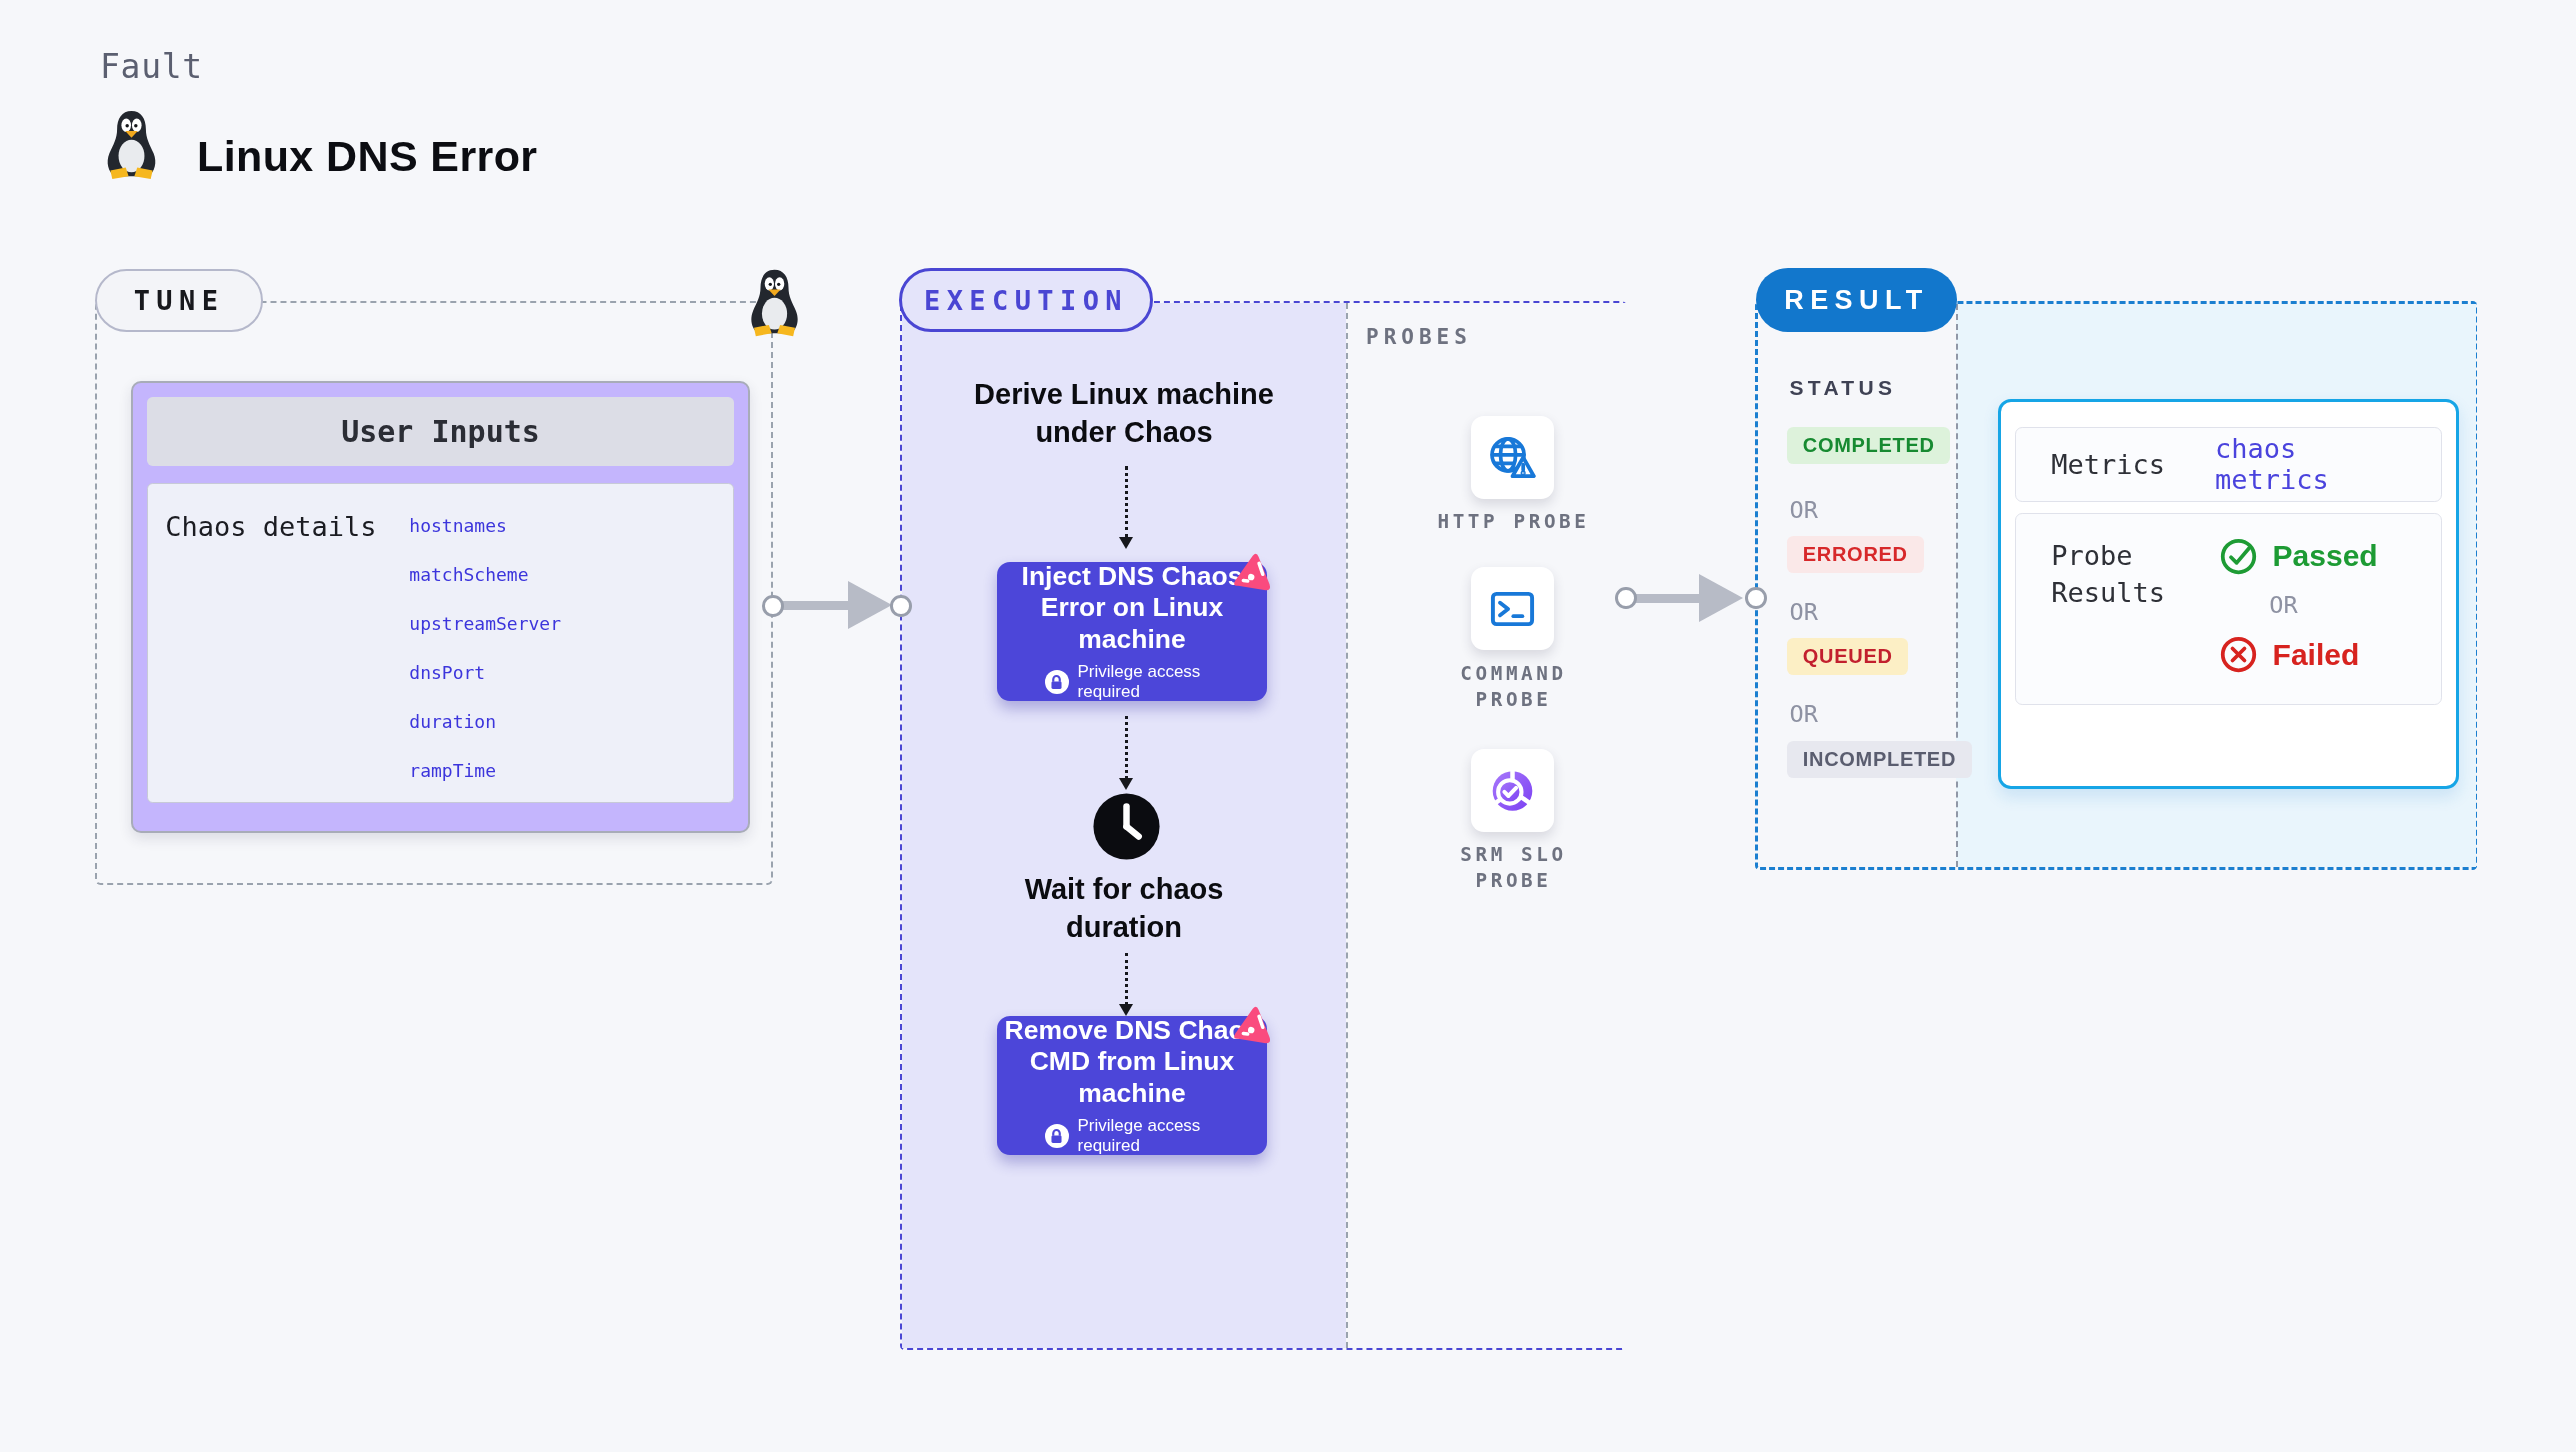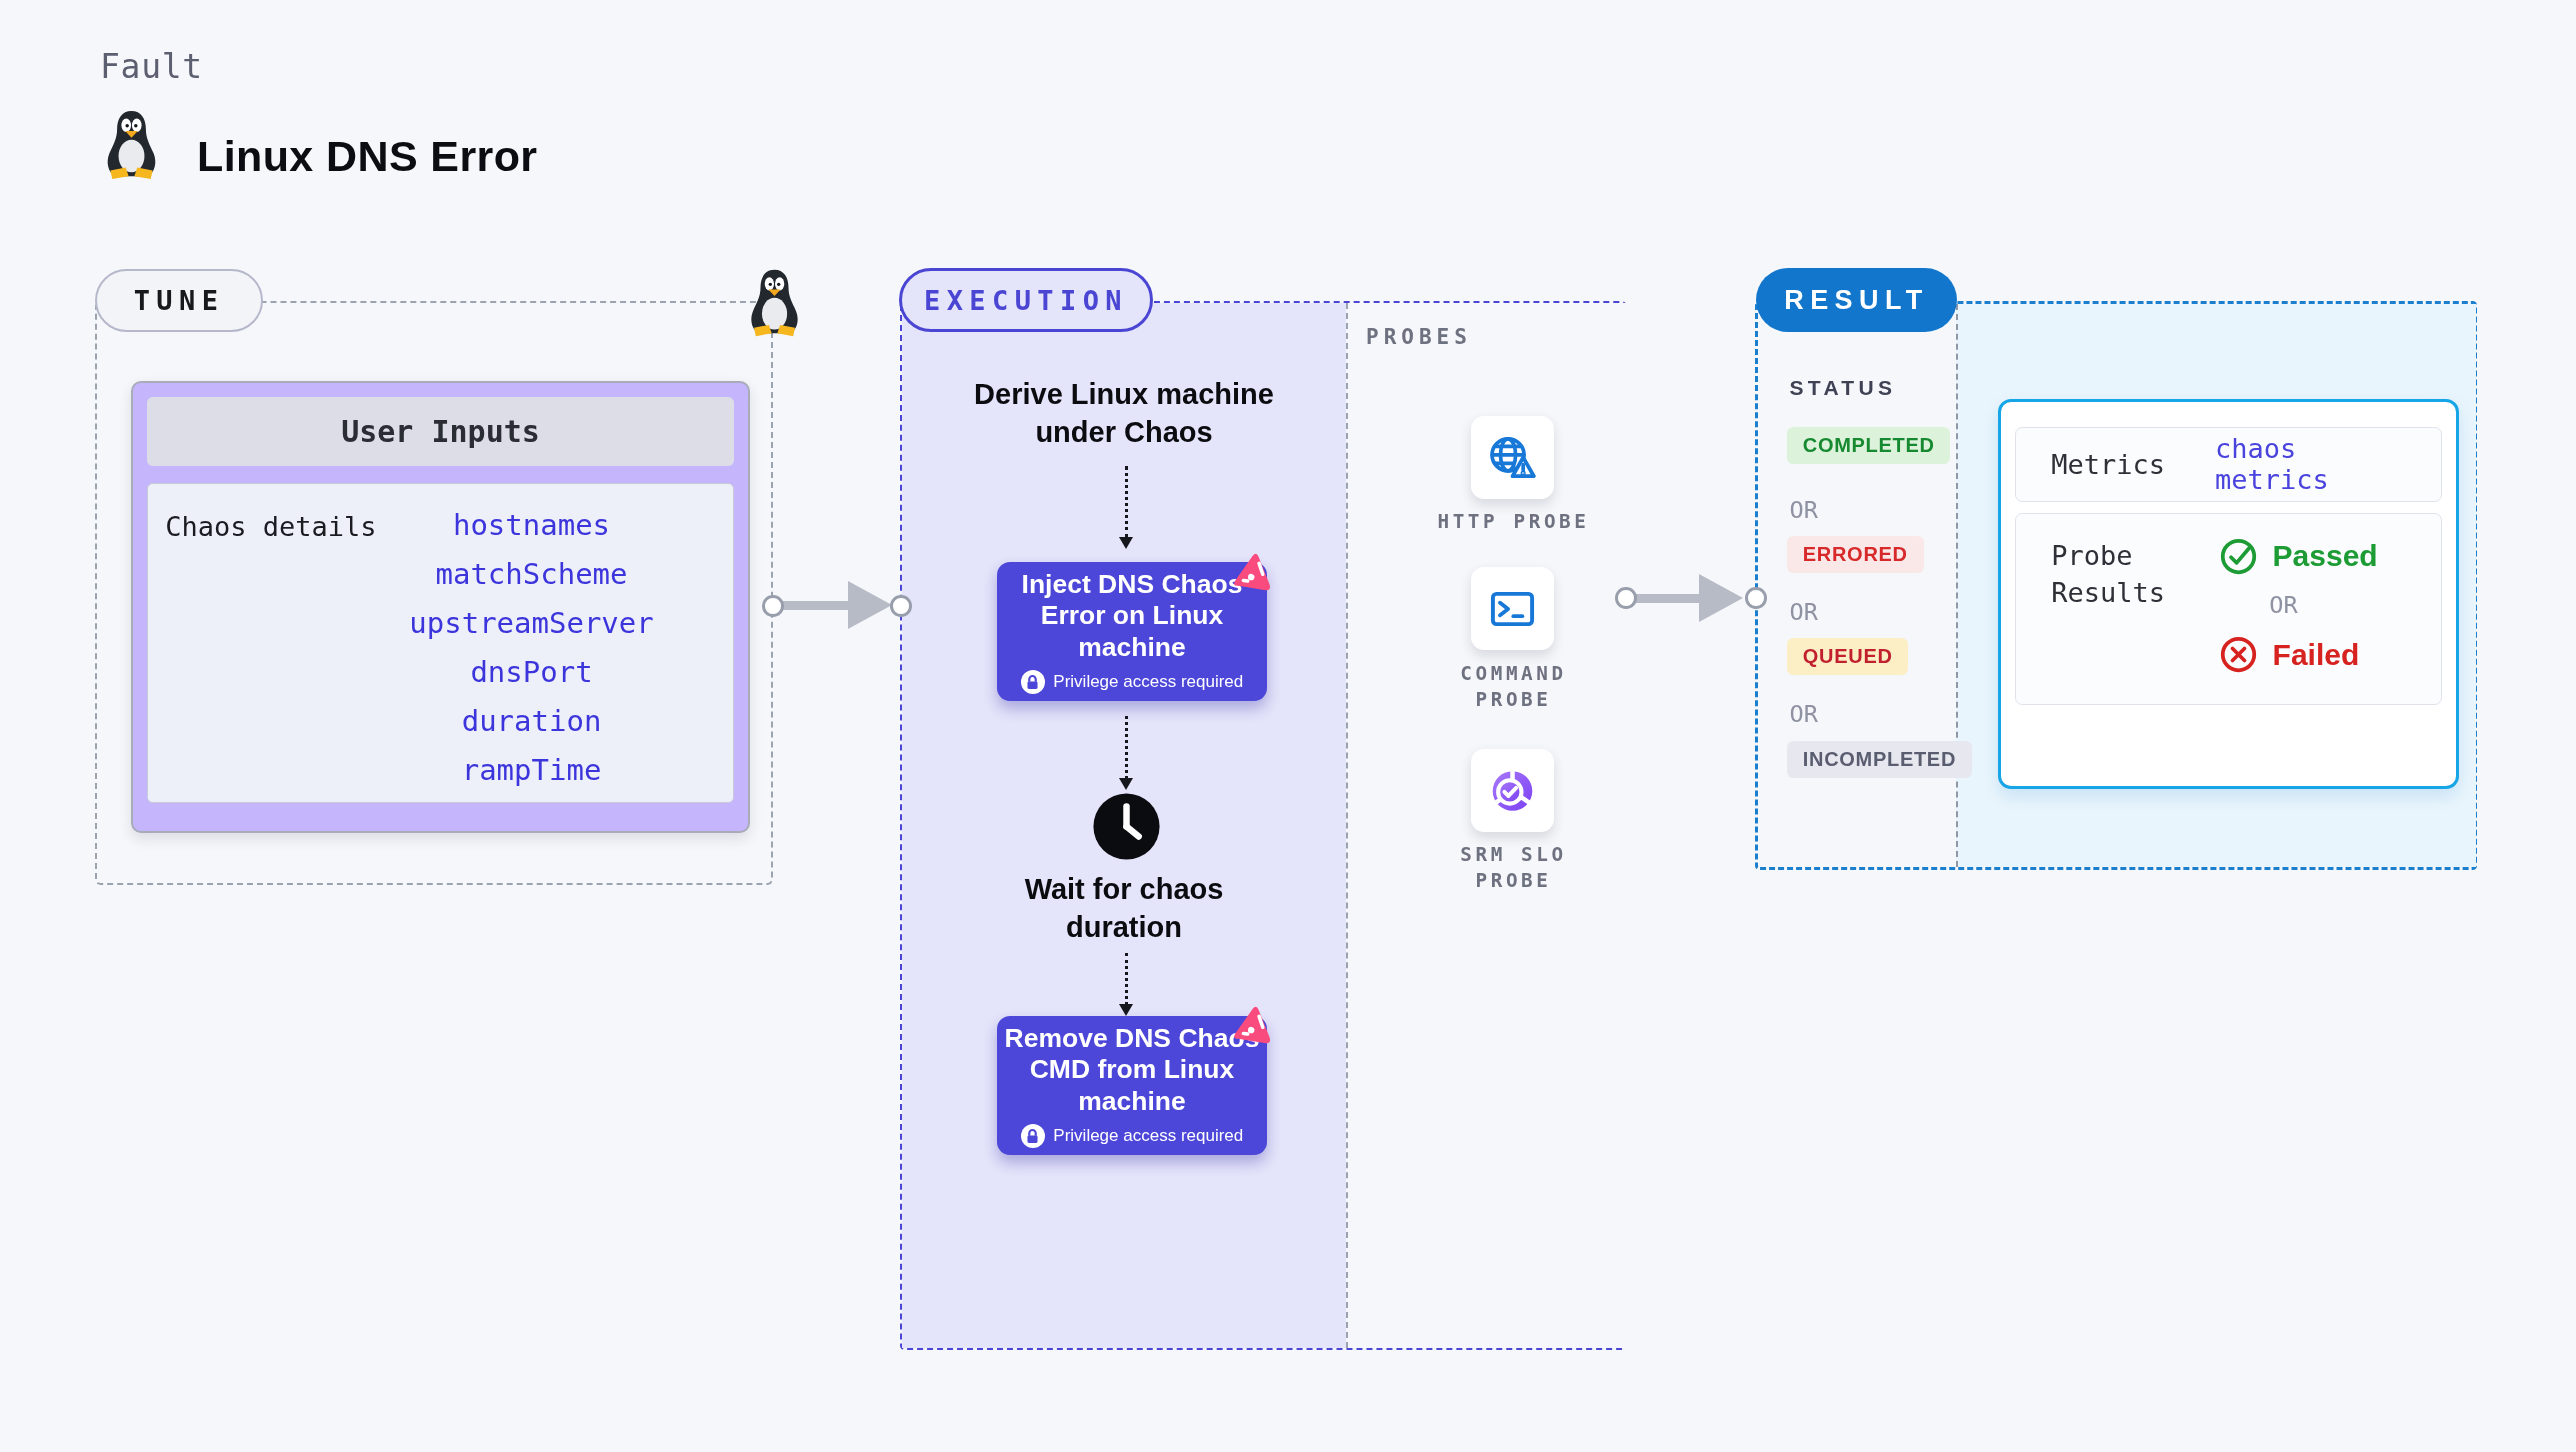--- a/index.html
+++ b/index.html
@@ -21,37 +21,37 @@
   .pill-exec { left:899px; top:268px; width:254px; height:64px; background:#e4e4fa; border:3.6px solid #4a46d3; color:#4a46d3; font-size:27px; }
   .pill-result { left:1756px; top:268px; width:201px; height:64px; background:#1277cc; border:none; color:#ffffff; font-size:27px; }
 
   
   .tune-box { left:95px; top:301px; width:678px; height:584px; border:2.9px dashed #9aa3ae; border-radius:5.7px; }
   .ui-card { left:131px; top:381px; width:619px; height:452px; background:#c4b5fd; border:2.1px solid #a8acb8; border-radius:10px; box-shadow:0 5.7px 13px rgba(40,45,70,.12); padding:14.3px; }
   .ui-card-header { height:69px; background:#dcdde6; border-radius:5.7px; display:flex; align-items:center; justify-content:center; font-size:30px; font-weight:600; color:#2b2d35; }
   .ui-card-body { margin-top:17px; height:320px; background:#eef0f9; border:1.4px solid #c7cad7; border-radius:5.7px; position:relative; }
   .chaos-label { left:17px; top:27px; font-size:27px; color:#1b1c22; }
   .input-links { left:261px; top:17px; display:flex; flex-direction:column; }
-  .input-link { font-size:29px; line-height:49px; color:#3c35dc; cursor:pointer;text-align:center; }
+  .input-link { font-size:18px; line-height:49px; color:#3c35dc; cursor:pointer; }
 
   
   .conn-dot { width:21.5px; height:21.5px; border-radius:50%; background:#ffffff; border:3.6px solid #989eab; z-index:4; }
   .conn-line { height:9.3px; background:#b7bbc6; }
   .conn-head { width:0; height:0; border-top:24px solid transparent; border-bottom:24px solid transparent; border-left:44px solid #b7bbc6; }
 
   
   .exec-box { left:900px; top:301px; width:726px; height:1049px; border:2.9px dashed #4a46d3; border-radius:4.3px; }
   .exec-flow-bg { left:0; top:0; width:444px; height:100%; background:#e4e4fa; }
   .probes-area { left:444px; top:0; width:282px; height:100%; background:#f6f7fa; border-left:2.1px dashed #9aa3ae; }
   .flow-text { width:444px; text-align:center; font-size:29px; font-weight:700; color:#0b0c10; line-height:38px; }
   .varrow { width:0; border-left:3.6px dotted #16171c; }
   .varrow::after { content:""; position:absolute; left:-9.3px; bottom:-10.7px; width:0; height:0; border-left:7.9px solid transparent; border-right:7.9px solid transparent; border-top:12px solid #16171c; }
   .step-btn { left:95px; width:270px; height:139px; background:#4c46d9; border-radius:13px; box-shadow:0 7.2px 14.3px rgba(44,38,160,.30); color:#fff; display:flex; flex-direction:column; align-items:center; justify-content:center; gap:7.2px; z-index:2; }
   .step-btn-title { font-size:26.5px; font-weight:700; line-height:31.5px; text-align:center; }
-  .priv-row { display:flex; align-items:center; gap:8.6px; }
+  .priv-row { display:flex; align-items:center; gap:8.6px;padding-left:48px; }
   .priv-text { font-size:17px; color:#ffffff; }
   .lock-badge { width:24px; height:24px; border-radius:50%; background:#ffffff; display:flex; align-items:center; justify-content:center; }
   .chaos-logo { width:47px; height:47px; z-index:3; transform:rotate(8deg); }
   .clock-wrap { left:190px; width:69px; height:69px; }
   .probes-title { font-size:21px; font-weight:700; color:#6e7280; letter-spacing:5px; }
   .probe-card { left:569px; width:83px; height:83px; background:#ffffff; border-radius:13px; box-shadow:0 5.7px 11.5px rgba(40,45,70,.14); display:flex; align-items:center; justify-content:center; }
   .probe-label { left:504px; width:215px; text-align:center; font-size:19.3px; font-weight:600; color:#6e7280; letter-spacing:3.6px; line-height:26px; }
 
   
   .result-box { left:1755px; top:301px; width:722px; height:569px; border:3.6px dashed #1b7fd0; border-radius:4.3px; }

